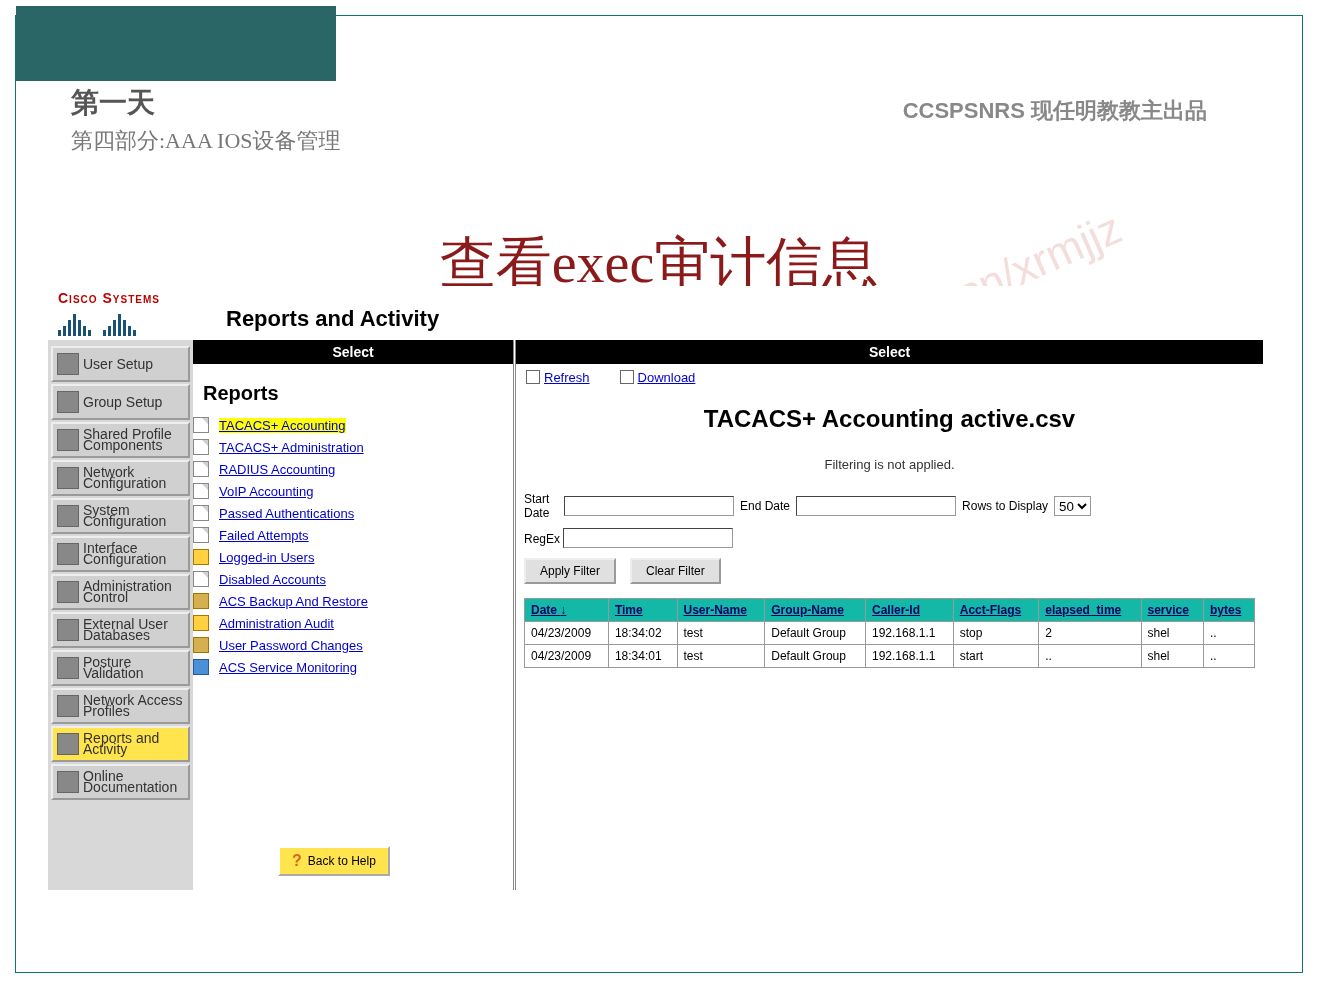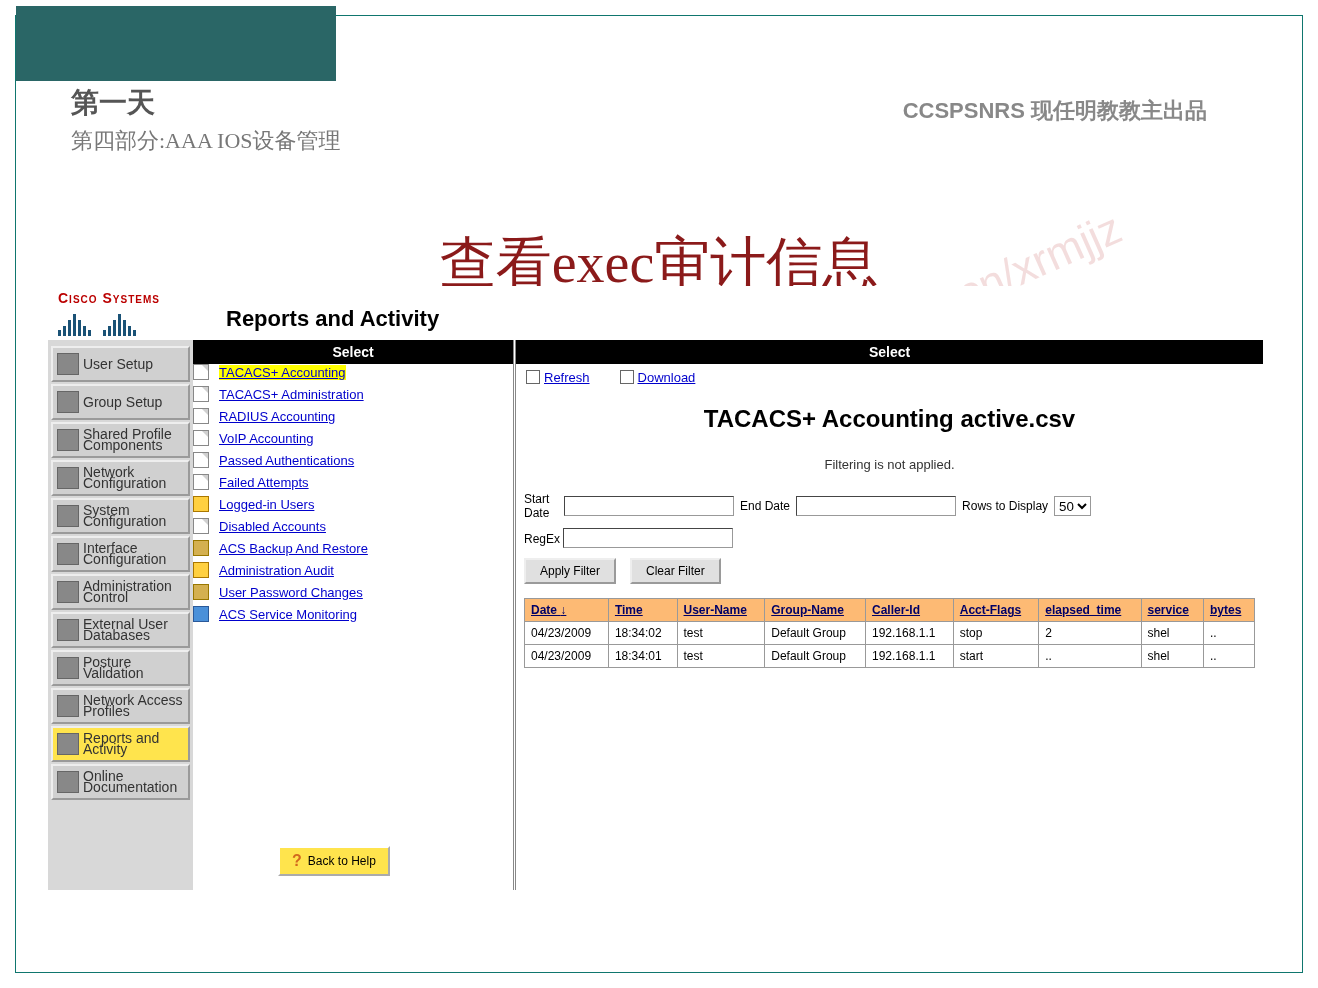--- a/index.html
+++ b/index.html
@@ -67,21 +67,21 @@
   .filter-row select { height: 20px; border: 1px solid #999; background: #fff; }
   
   .regex-row { margin: 4px 8px; font-size: 12px; }
   .regex-row input { width: 170px; height: 20px; border: 1px inset #999; }
   
   .filter-buttons { margin: 10px 8px; display: flex; gap: 14px; }
   .filter-buttons button { padding: 4px 14px; font-size: 12px; background: #e0e0e0; border: 2px outset #eee; cursor: pointer; }
   
   .data-table { border-collapse: collapse; margin: 14px 8px; font-size: 12px; width: calc(100% - 16px); }
   .data-table th, .data-table td { border: 1px solid #999; padding: 4px 6px; text-align: left; }
-  .data-table th { background: #fdba74; color: #006; text-decoration: underline; cursor: pointer; font-weight: bold; margin-top: 48px; }
+  .data-table th { background: #14b8a6; color: #006; text-decoration: underline; cursor: pointer; font-weight: bold; margin-top: 48px; }
   .sort-arrow { color: #006; }
   
   .watermark { position: absolute; top: 330px; left: 320px; font-size: 58px; color: rgba(200,100,100,0.22); transform: rotate(-24deg); pointer-events: none; font-family: "SimSun", serif; white-space: nowrap; }
   .watermark2 { position: absolute; top: 300px; left: 560px; font-size: 44px; color: rgba(200,100,100,0.22); transform: rotate(-24deg); pointer-events: none; font-family: Arial; white-space: nowrap; }
 </style>
 </head>
 <body>
 
 <div class="slide">
   <div class="top-left-block"></div>
@@ -176,20 +176,21 @@
             <div class="nav-text">Reports and Activity</div>
           </div>
         <div class="nav-item">
             <div class="nav-icon"></div>
             <div class="nav-text">Online Documentation</div>
           </div>
       </div>
 
       <div class="reports-panel">
         <div class="select-bar">Select</div>
+        <div class="reports-heading">Reports</div>
         <ul class="report-list">
           <li>
               <span class="report-icon icon-doc"></span>
               <a class="report-link active">TACACS+ Accounting</a>
             </li>
           <li>
               <span class="report-icon icon-doc"></span>
               <a class="report-link">TACACS+ Administration</a>
             </li>
           <li>

